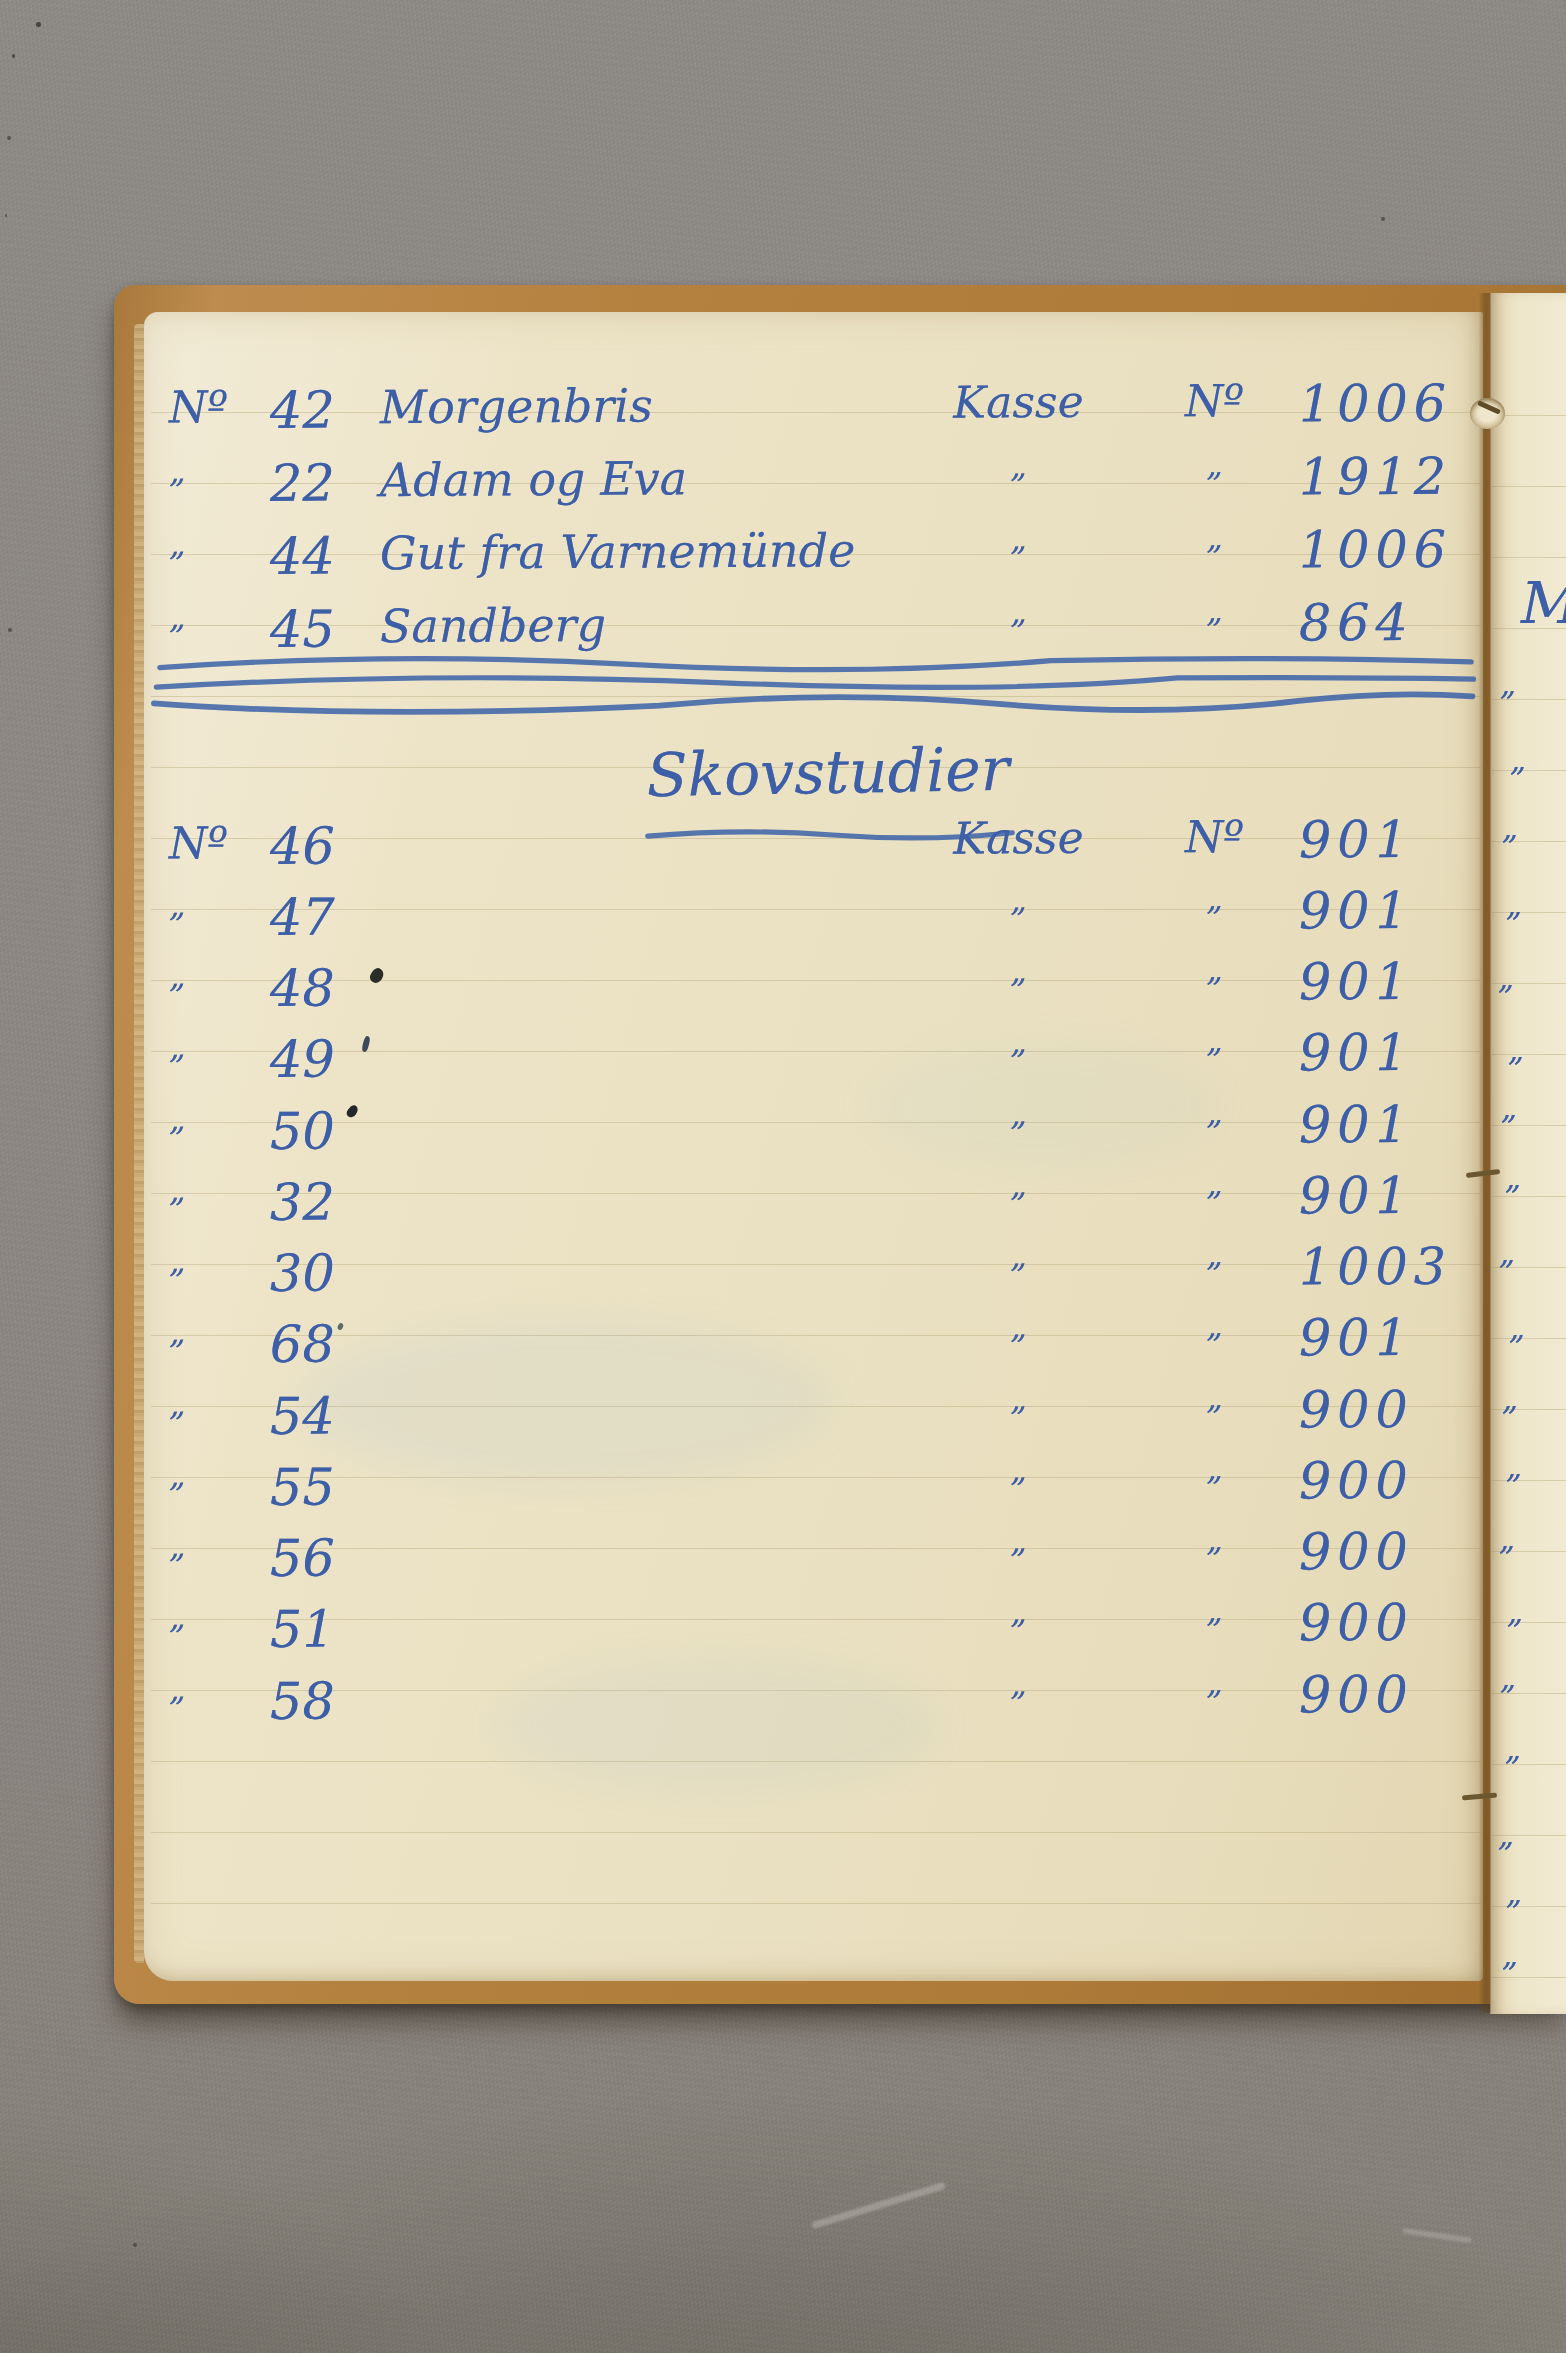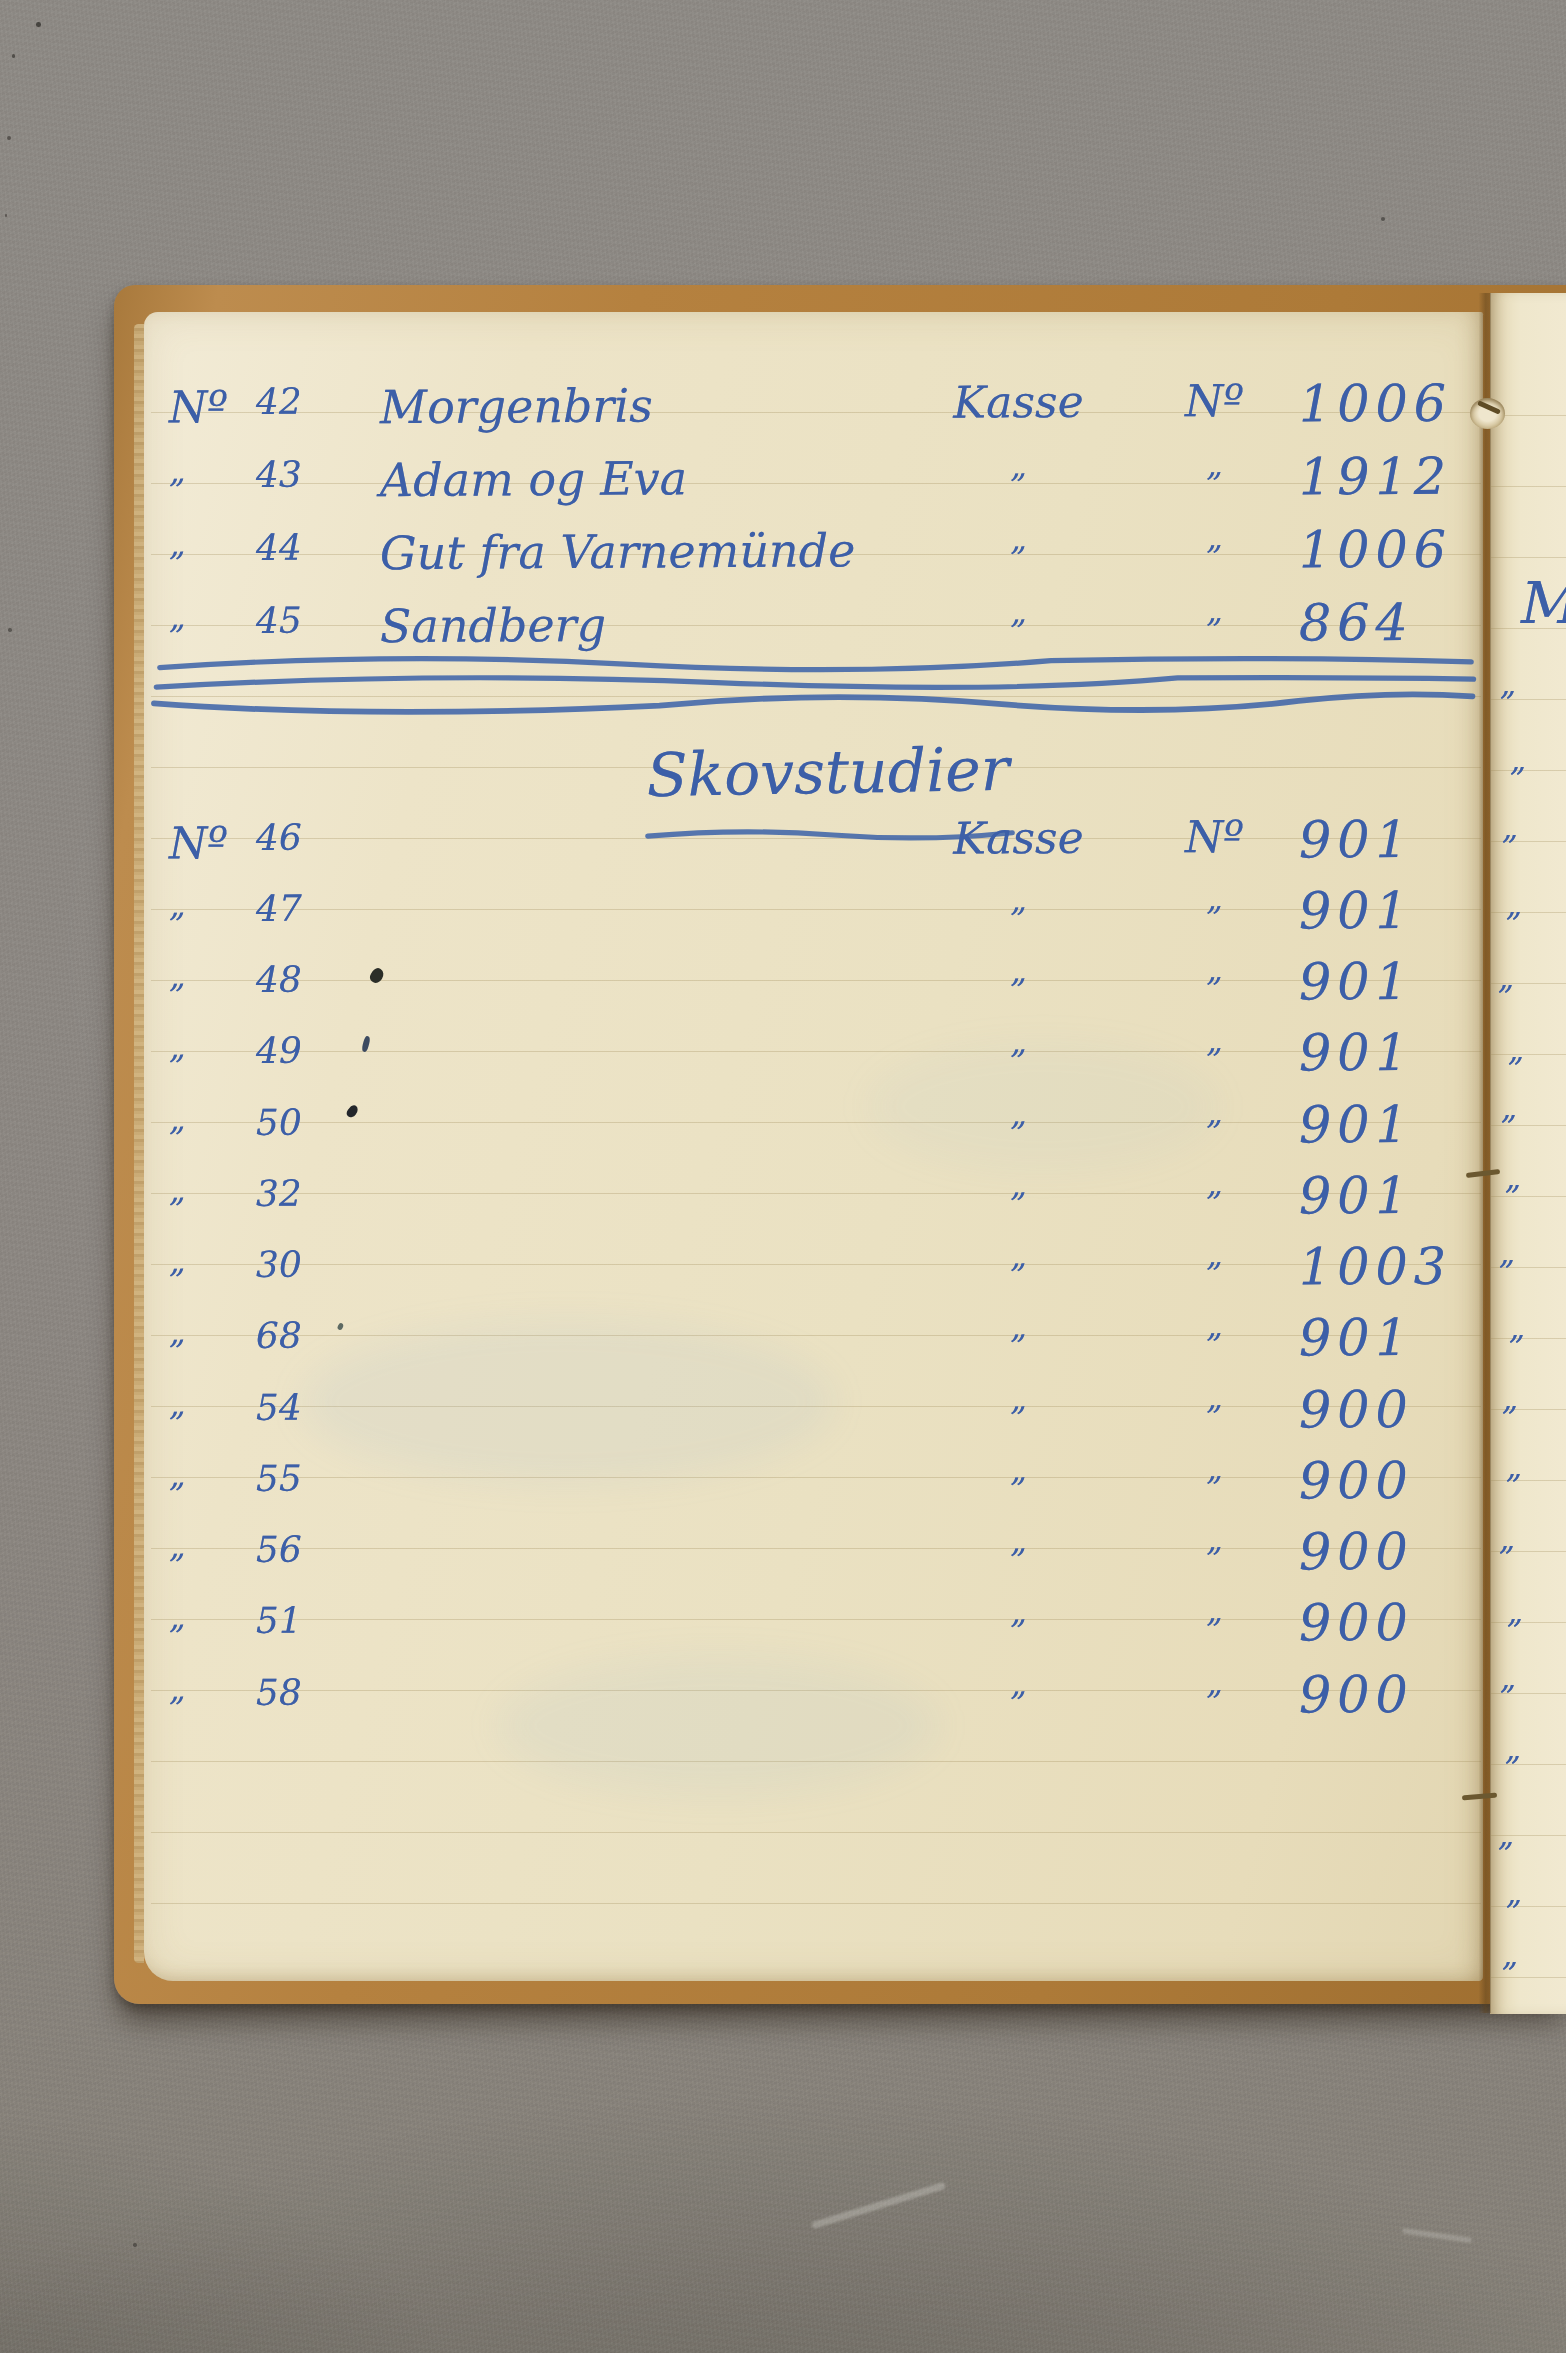--- a/index.html
+++ b/index.html
@@ -46,21 +46,21 @@
   .thread{position:absolute;background:#5f4c26;border-radius:2.3px;}
   .blot{position:absolute;border-radius:50% 60% 55% 45%;}
   .speck{position:absolute;border-radius:50%;}
   .ghost{position:absolute;border-radius:50%;filter:blur(16px);}
 
   
   .ink{color:#3c5fa8;font-style:italic;white-space:nowrap;
        text-shadow:0 0 0.6px rgba(47,74,155,.55);}
   .row{position:absolute;left:0;width:1483px;height:73px;transform:rotate(-.35deg);}
   .c-no   {position:absolute;left:169px;width:81px;font-size:44px;}
-  .c-num  {position:absolute;left:256px;font-size:36px;}
+  .c-num  {position:absolute;left:270px;font-size:51px;}
   .c-title{position:absolute;left:380px;font-size:46px;}
   .c-kasse{position:absolute;left:934px;width:169px;text-align:center;font-size:44px;}
   .c-no2  {position:absolute;left:1153px;width:123px;text-align:center;font-size:44px;}
   .c-val  {position:absolute;left:1299px;font-size:51px;letter-spacing:5.8px;}
   .ditto{font-size:32px !important;transform:translateY(-2.3px);}
   .heading{position:absolute;left:556px;top:737px;width:544px;text-align:center;
            font-size:60px;transform:rotate(-1deg);}
   .rp-mark{position:absolute;font-size:31px;}
   .rp-letter{position:absolute;left:1521px;top:569px;font-size:58px;}
   svg{position:absolute;overflow:visible;}
@@ -102,21 +102,21 @@
   <div class="row" style="top:378px;">
     <span class="ink c-no">Nº</span>
     <span class="ink c-num">42</span>
     <span class="ink c-title">Morgenbris</span>
     <span class="ink c-kasse">Kasse</span>
     <span class="ink c-no2">Nº</span>
     <span class="ink c-val">1006</span>
   </div>
   <div class="row" style="top:451px;">
     <span class="ink c-no ditto">„</span>
-    <span class="ink c-num">43</span>
+    <span class="ink c-num">22</span>
     <span class="ink c-title">Adam og Eva</span>
     <span class="ink c-kasse ditto">„</span>
     <span class="ink c-no2 ditto">„</span>
     <span class="ink c-val">1912</span>
   </div>
   <div class="row" style="top:524px;">
     <span class="ink c-no ditto">„</span>
     <span class="ink c-num">44</span>
     <span class="ink c-title">Gut fra Varnemünde</span>
     <span class="ink c-kasse ditto">„</span>

